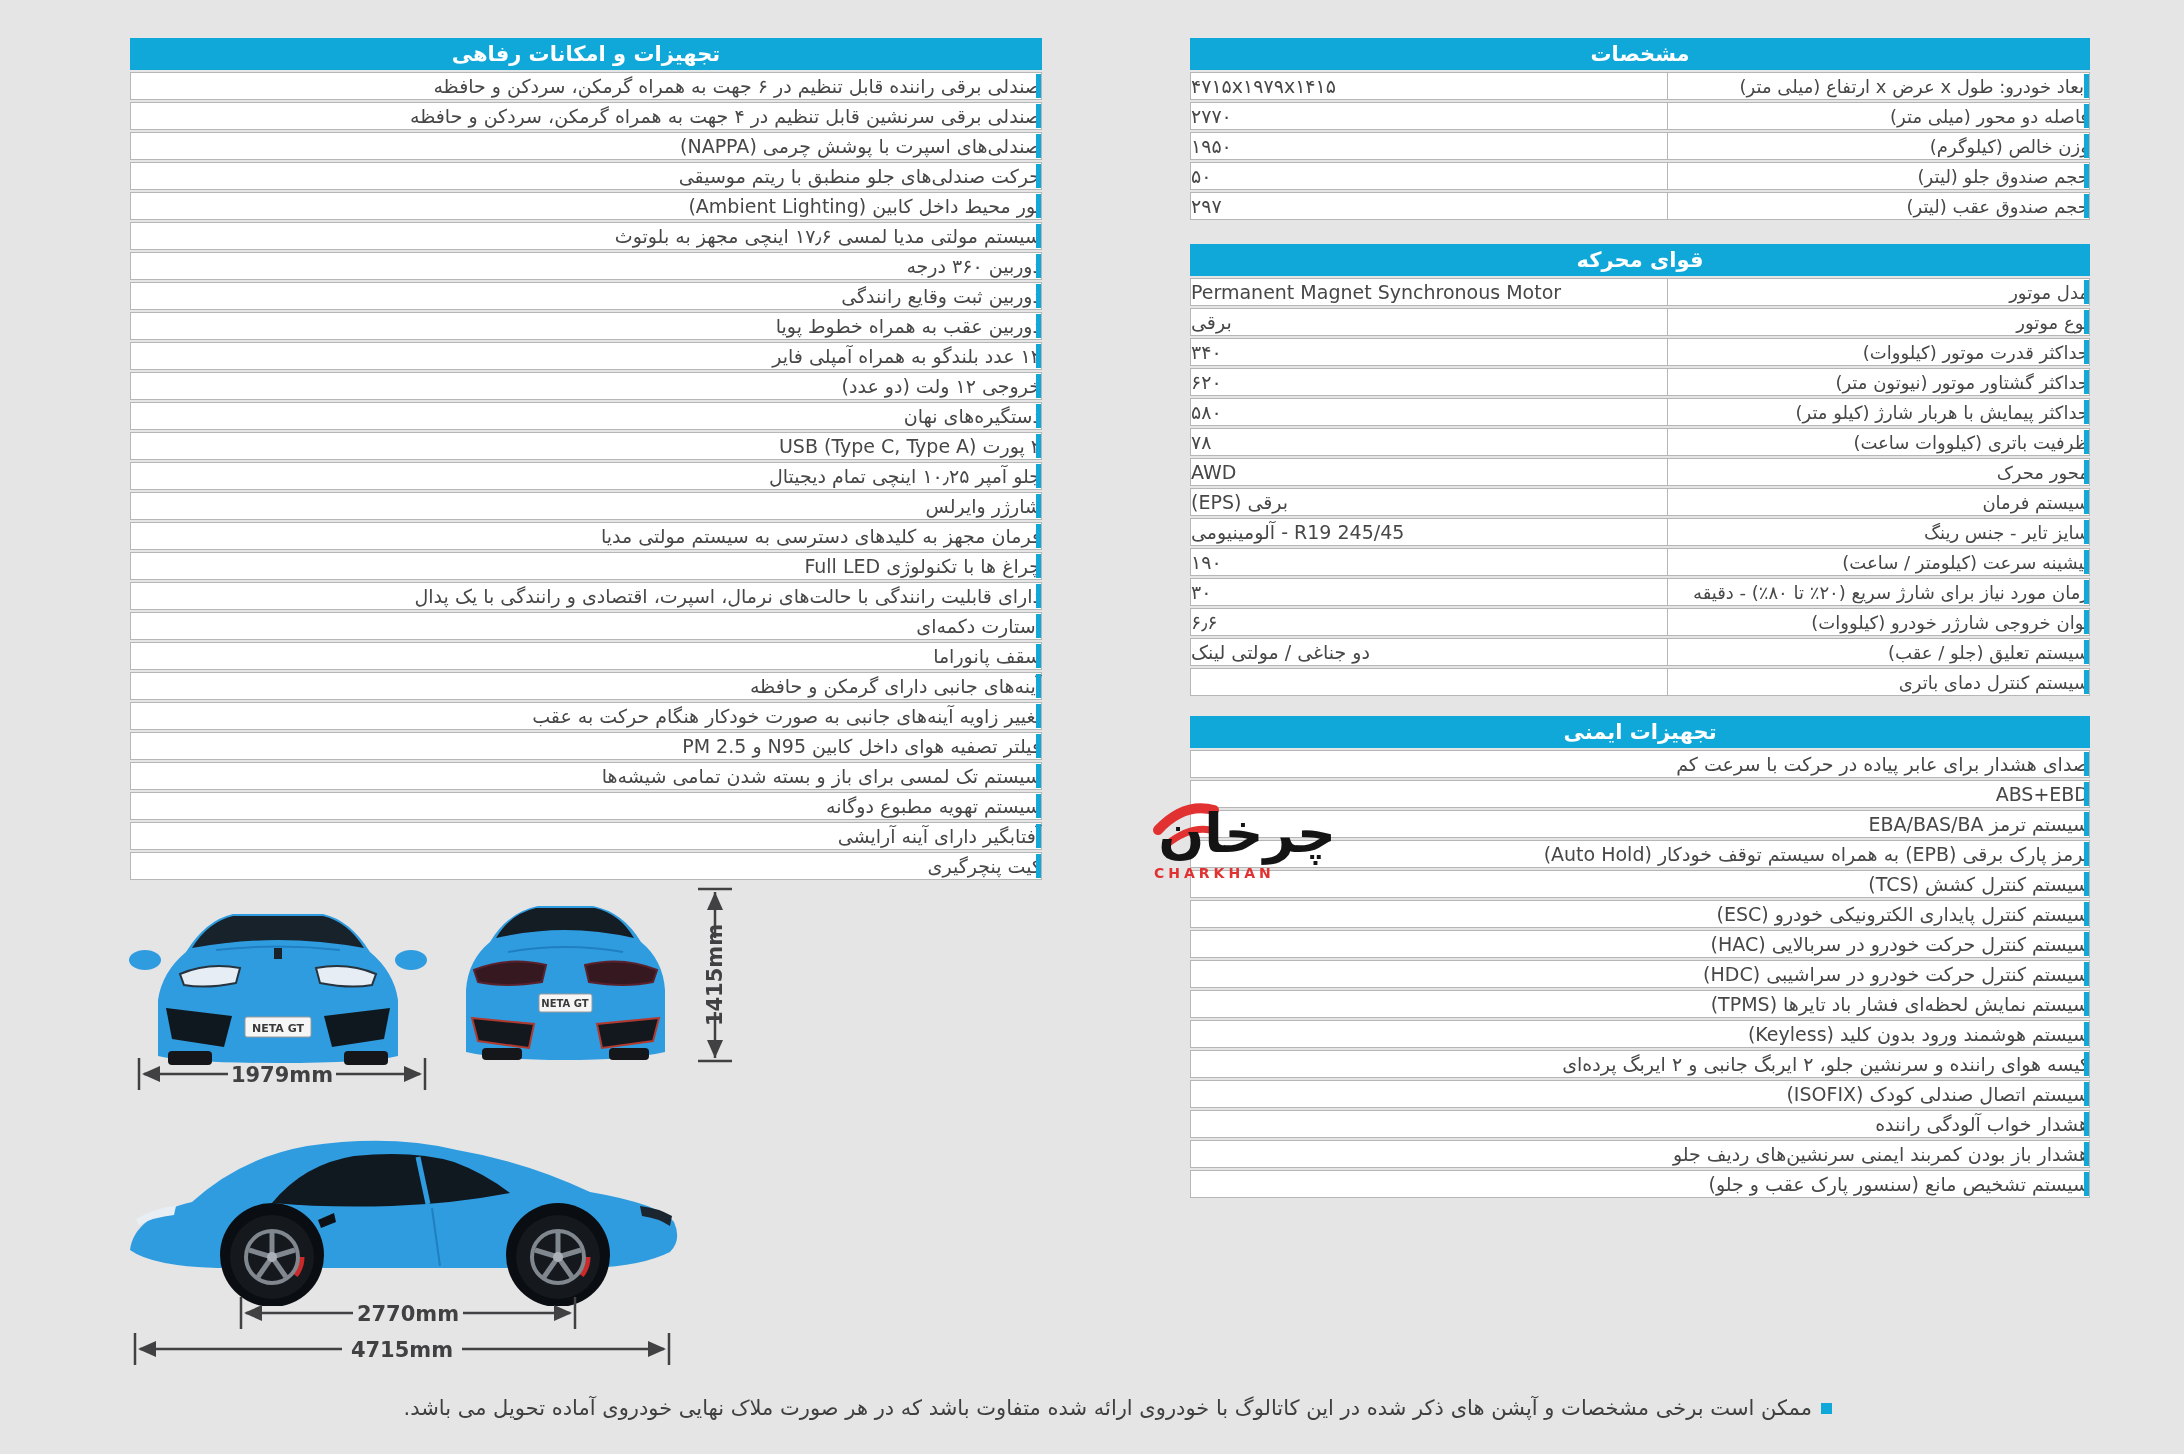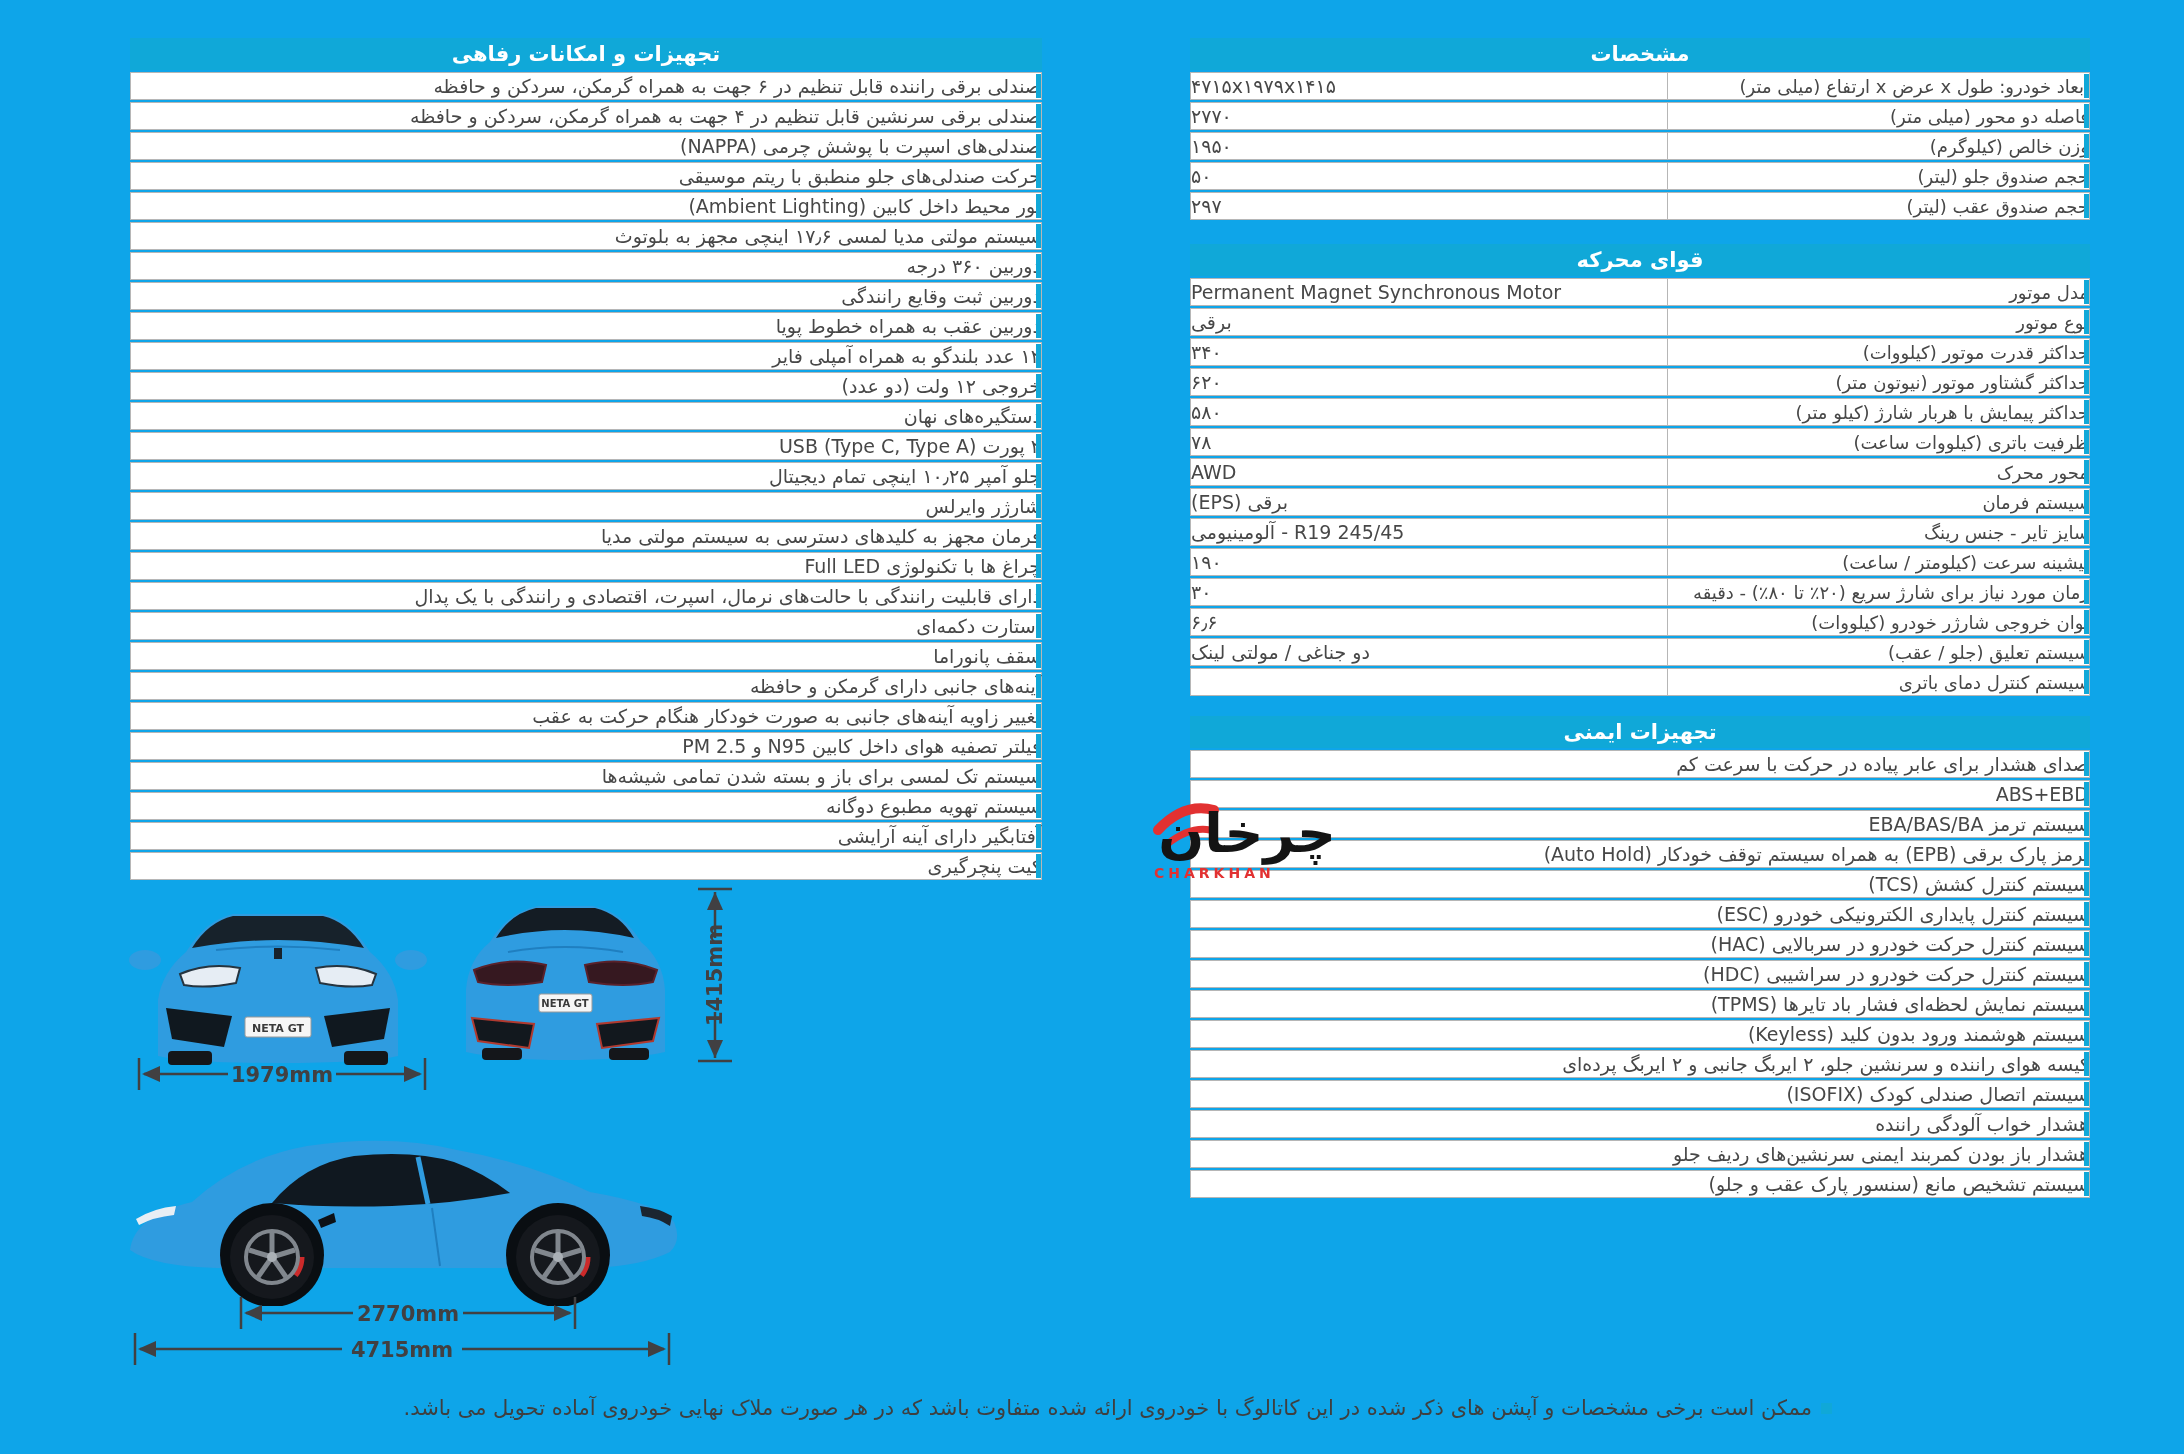--- a/index.html
+++ b/index.html
@@ -1,17 +1,17 @@
 <!DOCTYPE html>
 <html lang="fa"><head>
 <meta charset="utf-8">
 <style>
   html,body{margin:0;padding:0;}
   body{background:#ffffff;font-family:"DejaVu Sans",sans-serif;}
-  .page{position:relative;width:2184px;height:1454px;background:#0ea5e9;overflow:hidden;}
+  .page{position:relative;width:2184px;height:1454px;background:#e5e5e5;overflow:hidden;}
 
   .tbl{position:absolute;}
   .tbl-header{height:32px;margin-bottom:2px;background:#10a8d8;color:#ffffff;
     display:flex;align-items:center;justify-content:center;
     font-size:21px;font-weight:bold;}
   .row{position:relative;height:28px;margin-bottom:2px;border:1px solid #b6b6b6;
     background:#ffffff;display:flex;align-items:center;box-sizing:border-box;
     font-size:19px;color:#474747;}
   .row::after{content:"";position:absolute;right:0;top:1px;bottom:1px;width:5px;background:#10a8d8;}
   .row.single{direction:rtl;padding-right:0;}

